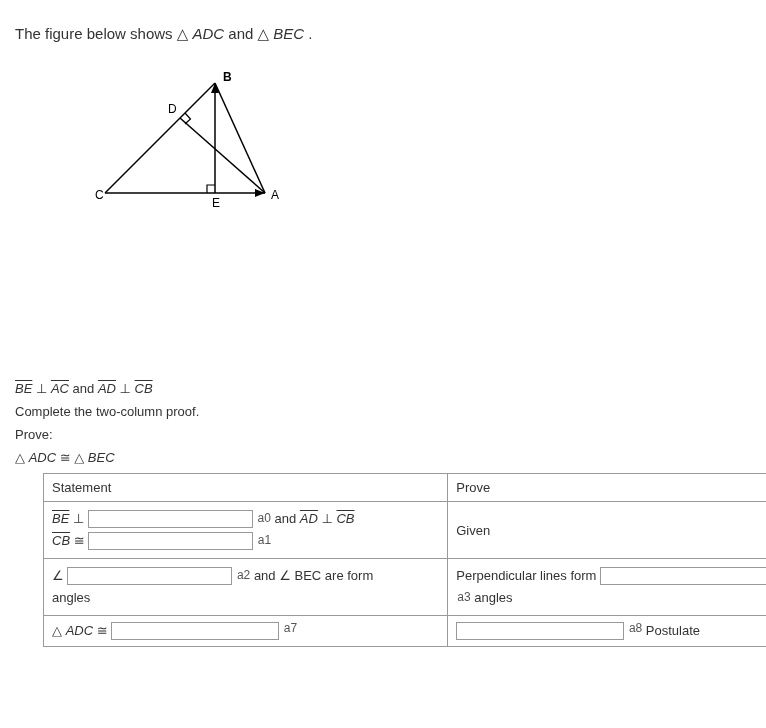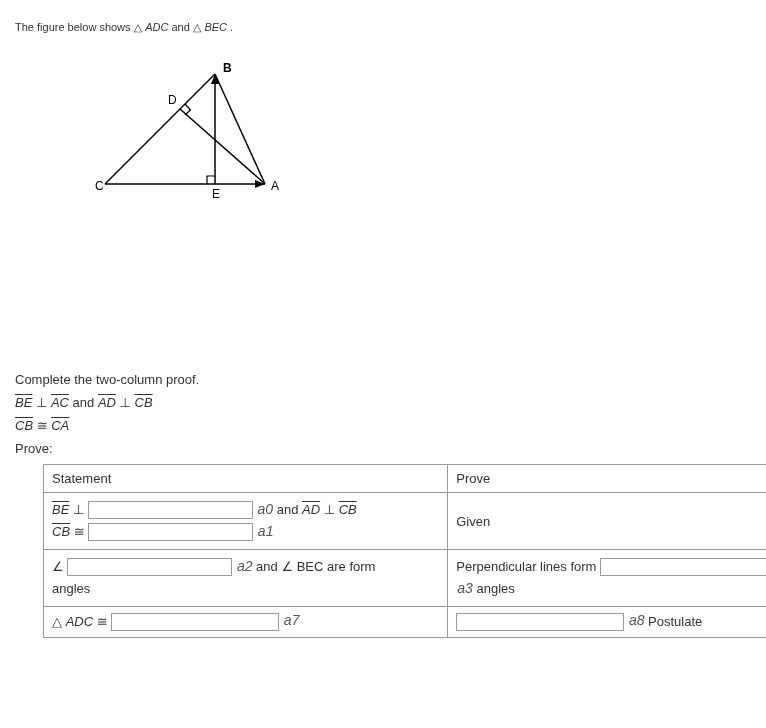--- a/index.html
+++ b/index.html
@@ -5,21 +5,21 @@
     * { box-sizing: border-box; }
     body {
       font-family: Arial, Helvetica, sans-serif;
       font-size: 13px;
       color: #333;
       margin: 0;
       padding: 10px 15px;
       background: #fff;
       width: 766px;
     }
-    .intro { margin-bottom: 12px; font-size: 11px; }
+    .intro { margin-bottom: 12px; font-size: 15px; }
     .italic { font-style: italic; }
     .overline { text-decoration: overline; font-style: italic; }
     .triangle-symbol { font-style: normal; }
     .figure-wrap { margin: 20px 0 0 70px; }
     svg.figure { display: block; }
     .section-gap { height: 160px; }
     .given-lines p { margin: 8px 0; font-size: 13px; }
     table.proof {
       width: 100%;
       border-collapse: collapse;
@@ -42,27 +42,26 @@
       height: 18px;
       font-size: 12px;
       padding: 0 2px;
       background: #fff;
     }
     .box-lg { width: 165px; }
     .box-md { width: 140px; }
     .box-xl { width: 168px; }
     .box-reason { width: 168px; }
     .sup-label {
-      font-size: 14px;
+      font-size: 12px;
       vertical-align: top;
       position: relative;
       top: -1px;
       margin-left: 1px;
       color:#555;
-      font-style:italic;
     }
     .cell-line { display: block; line-height: 22px; }
     .perp { font-style: normal; }
     .angle { font-style: normal; }
     .cong { font-style: normal; }
   </style>
 </head>
 <body>
 
 <p class="intro">
@@ -97,46 +96,48 @@
     <text x="83" y="50" font-size="12">D</text>
     <text x="10" y="136" font-size="12">C</text>
     <text x="186" y="136" font-size="12">A</text>
     <text x="127" y="144" font-size="12">E</text>
   </svg>
 </div>
 
 <div class="section-gap"></div>
 
 <div class="given-lines">
-  <p>Complete the two-column proof.</p>
-
   <p>
     <span class="overline">BE</span>
     <span> </span>
     <span class="perp">⊥</span>
     <span> </span>
     <span class="overline">AC</span>
     <span> and </span>
     <span class="overline">AD</span>
     <span> </span>
     <span class="perp">⊥</span>
     <span> </span>
     <span class="overline">CB</span>
   </p>
 
+  <p>Complete the two-column proof.</p>
+
+
+  <p>Prove:</p>
+
   <p>
-    <span class="overline">CB</span>
+    <span class="triangle-symbol">△</span>
+    <span class="italic"> ADC</span>
     <span> </span>
     <span class="cong">≅</span>
     <span> </span>
-    <span class="overline">CA</span>
+    <span class="triangle-symbol">△</span>
+    <span class="italic"> BEC</span>
   </p>
-
-  <p>Prove:</p>
-
 </div>
 
 <table class="proof">
   <tbody>
       <tr>
     <th class="stmt-col">Statement</th>
     <th class="reason-col">Prove</th>
   </tr>
 
   <tr>

